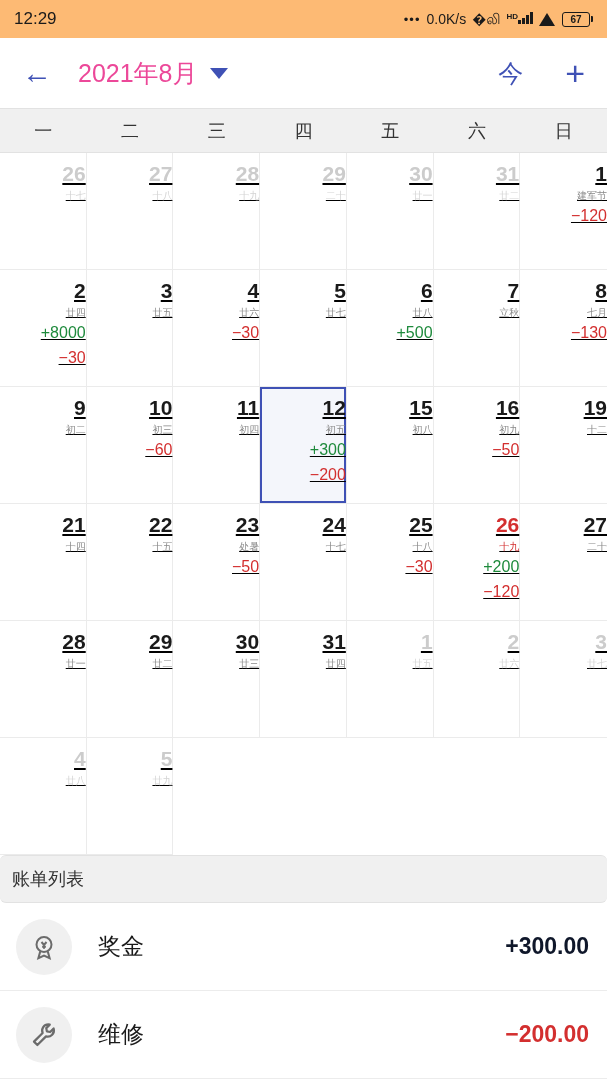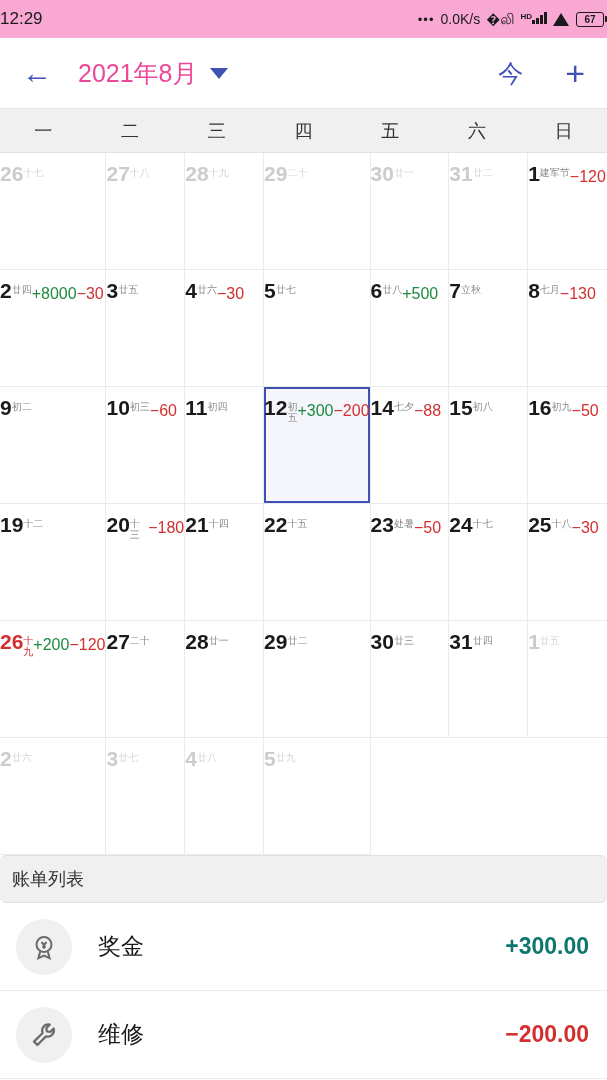--- a/index.html
+++ b/index.html
@@ -9,22 +9,22 @@
     background: #ffffff;
     overflow: hidden;
   }
 
   
   .statusbar {
     height: 38px;
     display: flex;
     align-items: center;
     justify-content: space-between;
-    padding: 0 0;
-    background: #f9a8d4;
+    padding: 0 14px;
+    background: #fdba74;
     color: #1a1a1a;
     font-size: 17px;
   }
   .status-left { display: flex; align-items: center; }
   .status-right { display: flex; align-items: center; gap: 6px; font-size: 14px; }
   .dots { letter-spacing: 1px; font-size: 13px; }
   .netspeed { font-size: 14px; }
   .bt { font-size: 14px; }
   .hd-badge {
     font-size: 8px; font-weight: bold; line-height: 1;
@@ -94,22 +94,23 @@
   .calendar {
     display: grid;
     grid-template-columns: repeat(7, 1fr);
     grid-auto-rows: 117px;
     background: #ffffff;
   }
   .cell {
     position: relative;
     border-right: 1px solid #ebebeb;
     border-bottom: 1px solid #ebebeb;
-    display: flex; flex-direction: row; align-items: flex-start;
+    display: flex; flex-direction: column; align-items: flex-end;
     padding-top: 9px;
+    text-decoration: underline;
   }
   .cell:nth-child(7n) { border-right: none; }
   .cell .d {
     font-size: 21px; font-weight: bold; color: #1a1a1a; line-height: 1.1;
   }
   .cell .l {
     font-size: 10px; color: #8a8a8a; margin-top: 5px; line-height: 1.1;
   }
   .cell .amt {
     font-size: 16px; margin-top: 5px; line-height: 1.25;
@@ -150,21 +151,21 @@
     flex: 0 0 auto;
   }
   .bill-name {
     margin-left: 26px;
     font-size: 23px; color: #1a1a1a;
   }
   .bill-amt {
     margin-left: auto;
     font-size: 23px; font-weight: bold;
   }
-  .bill-amt.inc { color: #0f766e; }
+  .bill-amt.inc { color: #0f172a; }
   .bill-amt.exp { color: #d32f2f; }
 </style>
 </head>
 <body>
 
 <div class="statusbar">
   <div class="status-left">
     <span>12:29</span>
   </div>
   <div class="status-right">
@@ -282,41 +283,31 @@
       <div class="d">11</div>
       <div class="l">初四</div>
     </div>
     <div class="cell selected">
       <div class="d">12</div>
       <div class="l">初五</div>
       <div class="amt inc">+300</div>
       <div class="amt exp">−200</div>
     </div>
     <div class="cell">
-      <div class="d">14</div>
-      <div class="l">七夕</div>
-      <div class="amt exp">−88</div>
-    </div>
-    <div class="cell">
       <div class="d">15</div>
       <div class="l">初八</div>
     </div>
     <div class="cell">
       <div class="d">16</div>
       <div class="l">初九</div>
       <div class="amt exp">−50</div>
     </div>
     <div class="cell">
       <div class="d">19</div>
       <div class="l">十二</div>
-    </div>
-    <div class="cell">
-      <div class="d">20</div>
-      <div class="l">十三</div>
-      <div class="amt exp">−180</div>
     </div>
     <div class="cell">
       <div class="d">21</div>
       <div class="l">十四</div>
     </div>
     <div class="cell">
       <div class="d">22</div>
       <div class="l">十五</div>
     </div>
     <div class="cell">

